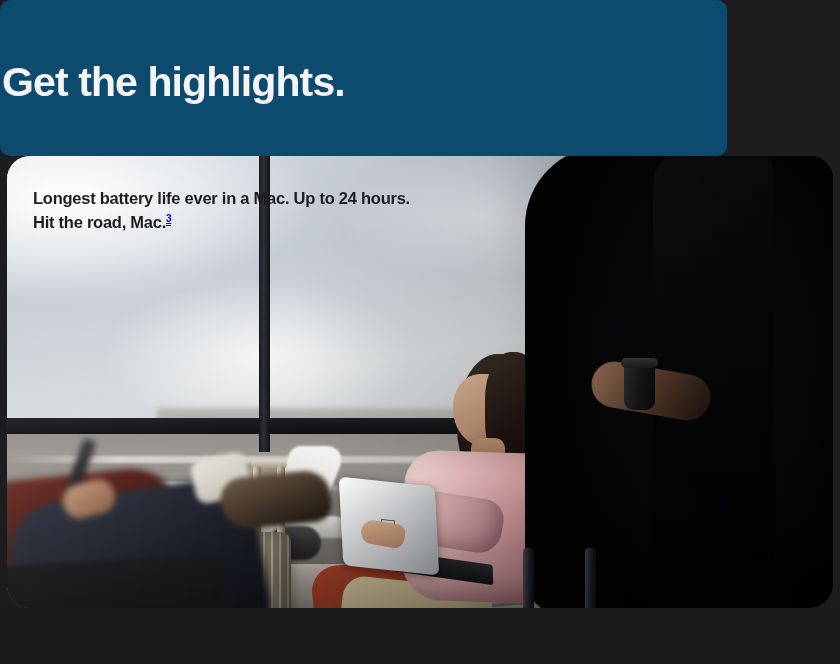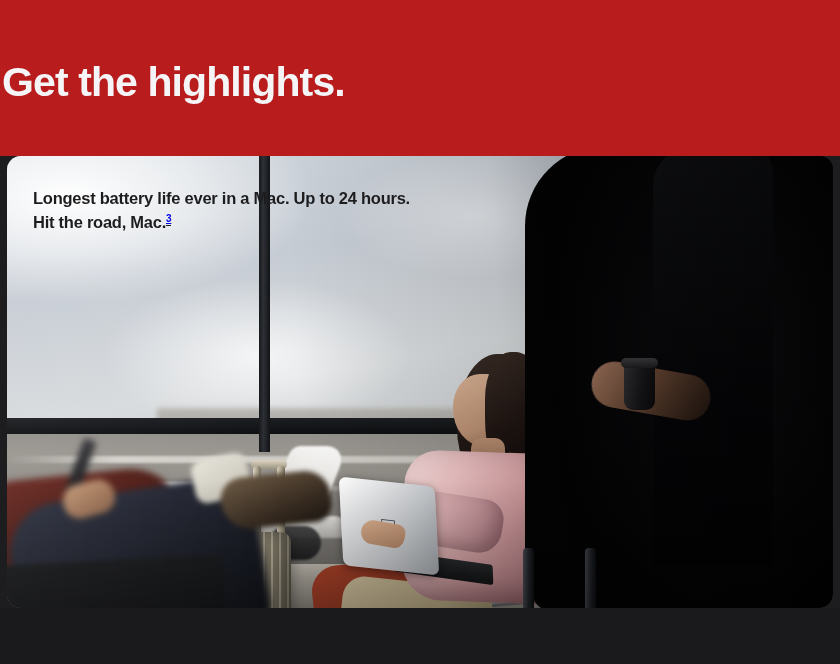--- a/index.html
+++ b/index.html
@@ -15,23 +15,24 @@
     background: #1d1d1f;
     font-family: "Liberation Sans", sans-serif;
     -webkit-font-smoothing: antialiased;
     position: relative;
   }
 
   
   .page-header {
     position: absolute;
     left: 0; top: 0;
-    width: 840px;
+    width: 727px;
     height: 156px;
-    background: #b91c1c;
+    background: #0c4a6e;
+    border-radius: 10px;
   }
 
   .headline {
     position: absolute;
     left: 2px;
     top: 58px;
     font-size: 41px;
     line-height: 48px;
     font-weight: 700;
     letter-spacing: -0.9px;
@@ -39,21 +40,21 @@
     white-space: nowrap;
   }
 
   
   .highlight-card {
     position: absolute;
     left: 7px;
     top: 156px;
     width: 826px;
     height: 452px;
-    border-radius: 14px;
+    border-radius: 23px;
     overflow: hidden;
     background: #0a0a0c;
   }
 
   
   .scene {
     position: absolute;
     inset: 0;
     overflow: hidden;
     background: #0c0c0e;

